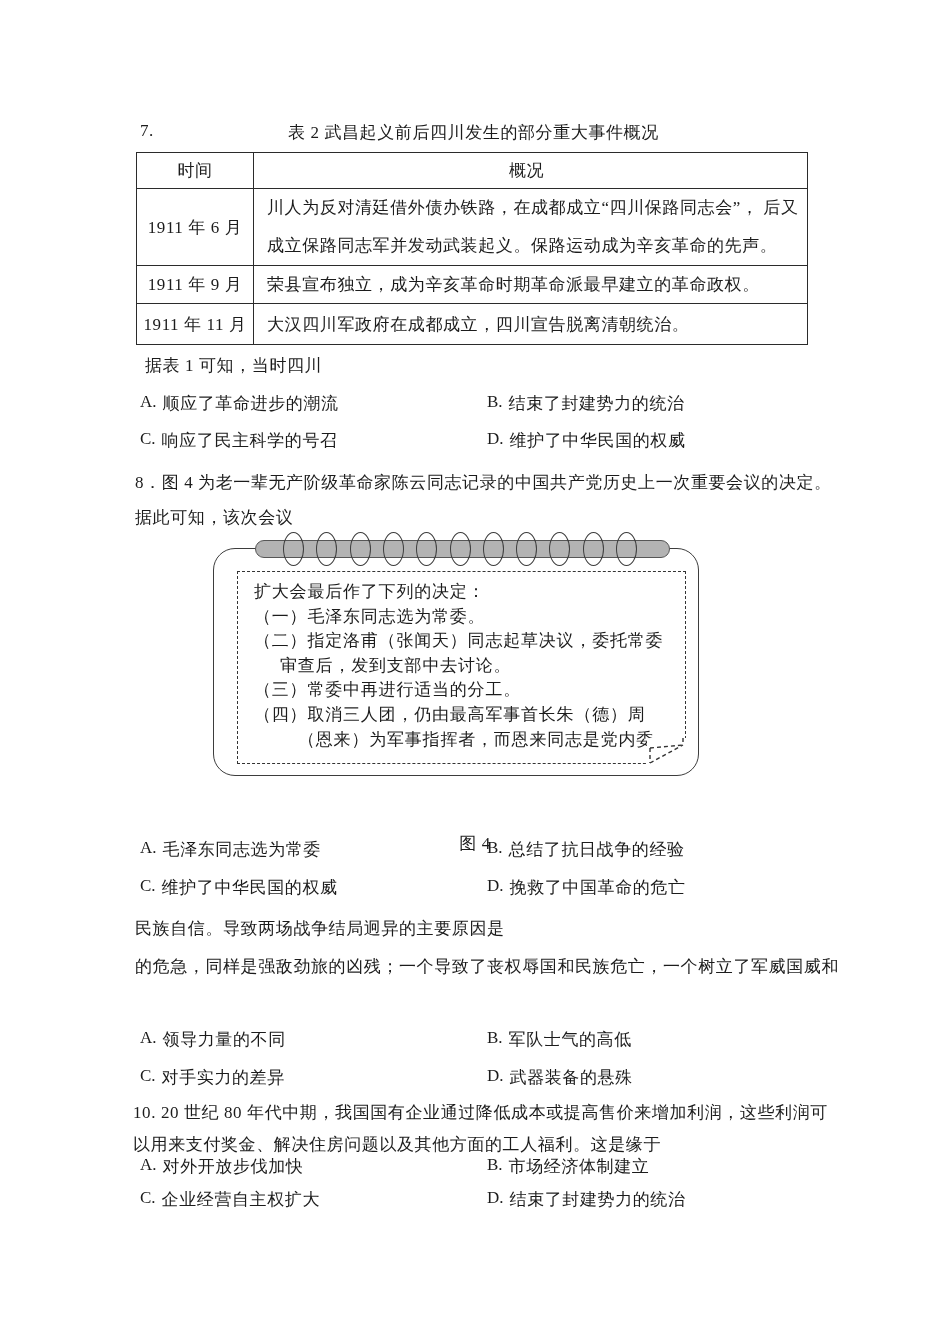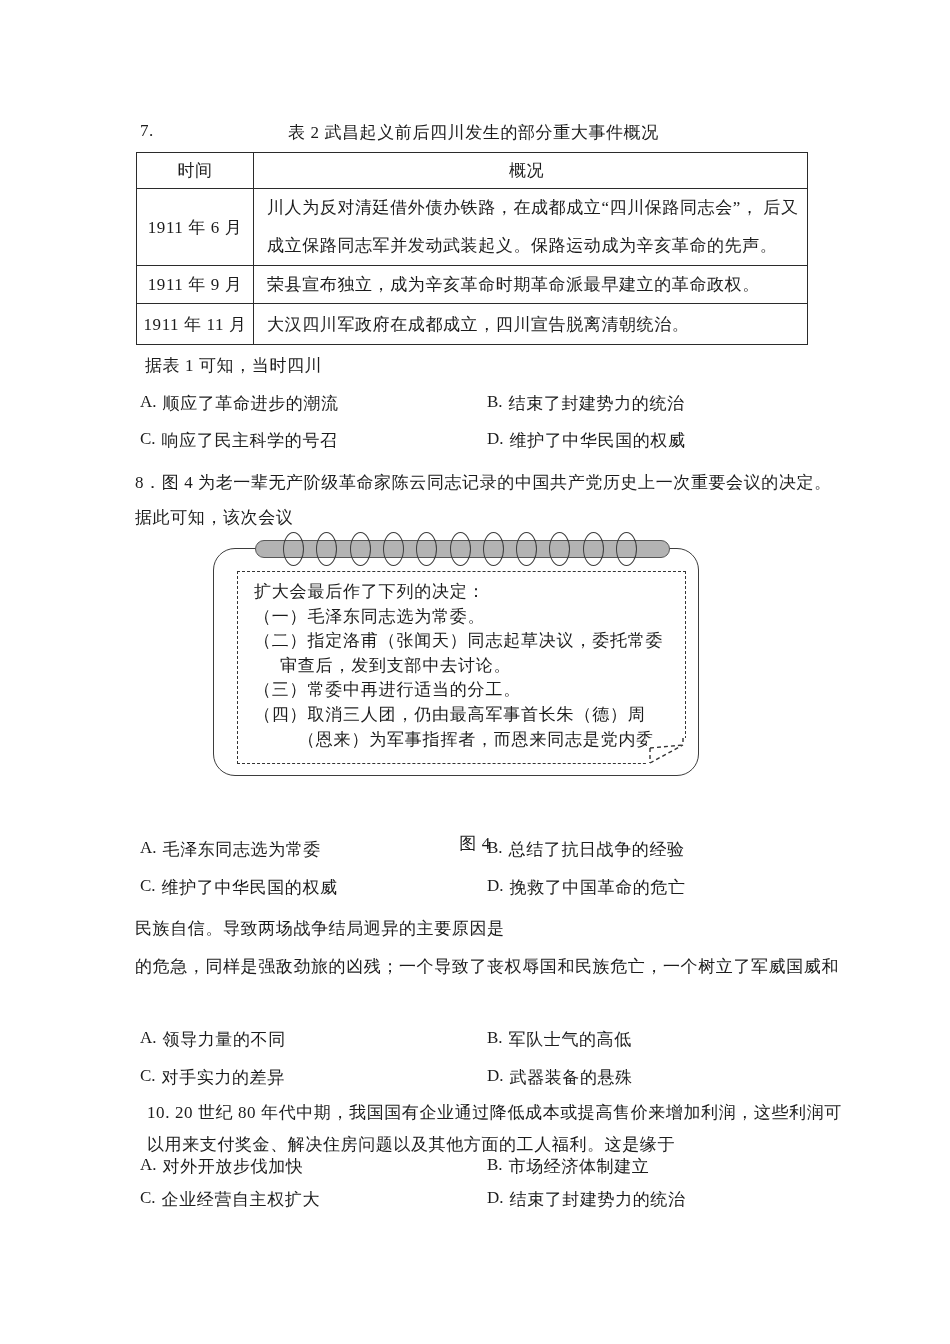--- a/index.html
+++ b/index.html
@@ -43,21 +43,21 @@
   .opts.pitch38{grid-auto-rows:38px;}
   .opts.pitch37{grid-auto-rows:37px;}
   .opts.pitch33{grid-auto-rows:33px;}
   .opt{display:flex;gap:6px;align-items:flex-start;white-space:nowrap;}
   .opt .lab{letter-spacing:0;}
 
   
   .stem-line{white-space:nowrap;}
   .lh38 .stem-line{line-height:38px;}
   .lh35 .stem-line{line-height:35px;}
-  .lh31 .stem-line{line-height:31.5px;margin-left:14px;}
+  .lh31 .stem-line{line-height:31.5px;}
 
   
   .figure{width:487px;height:246px;}
   .pad{
     position:absolute;left:0;top:16px;width:484px;height:226px;
     border:1.5px solid #3d3d3d;border-radius:22px;background:#ffffff;
   }
   .spiral-bar{
     position:absolute;left:42px;top:8px;width:413px;height:16px;
     background:#b3b3b3;border:1.5px solid #565656;border-radius:9px;

